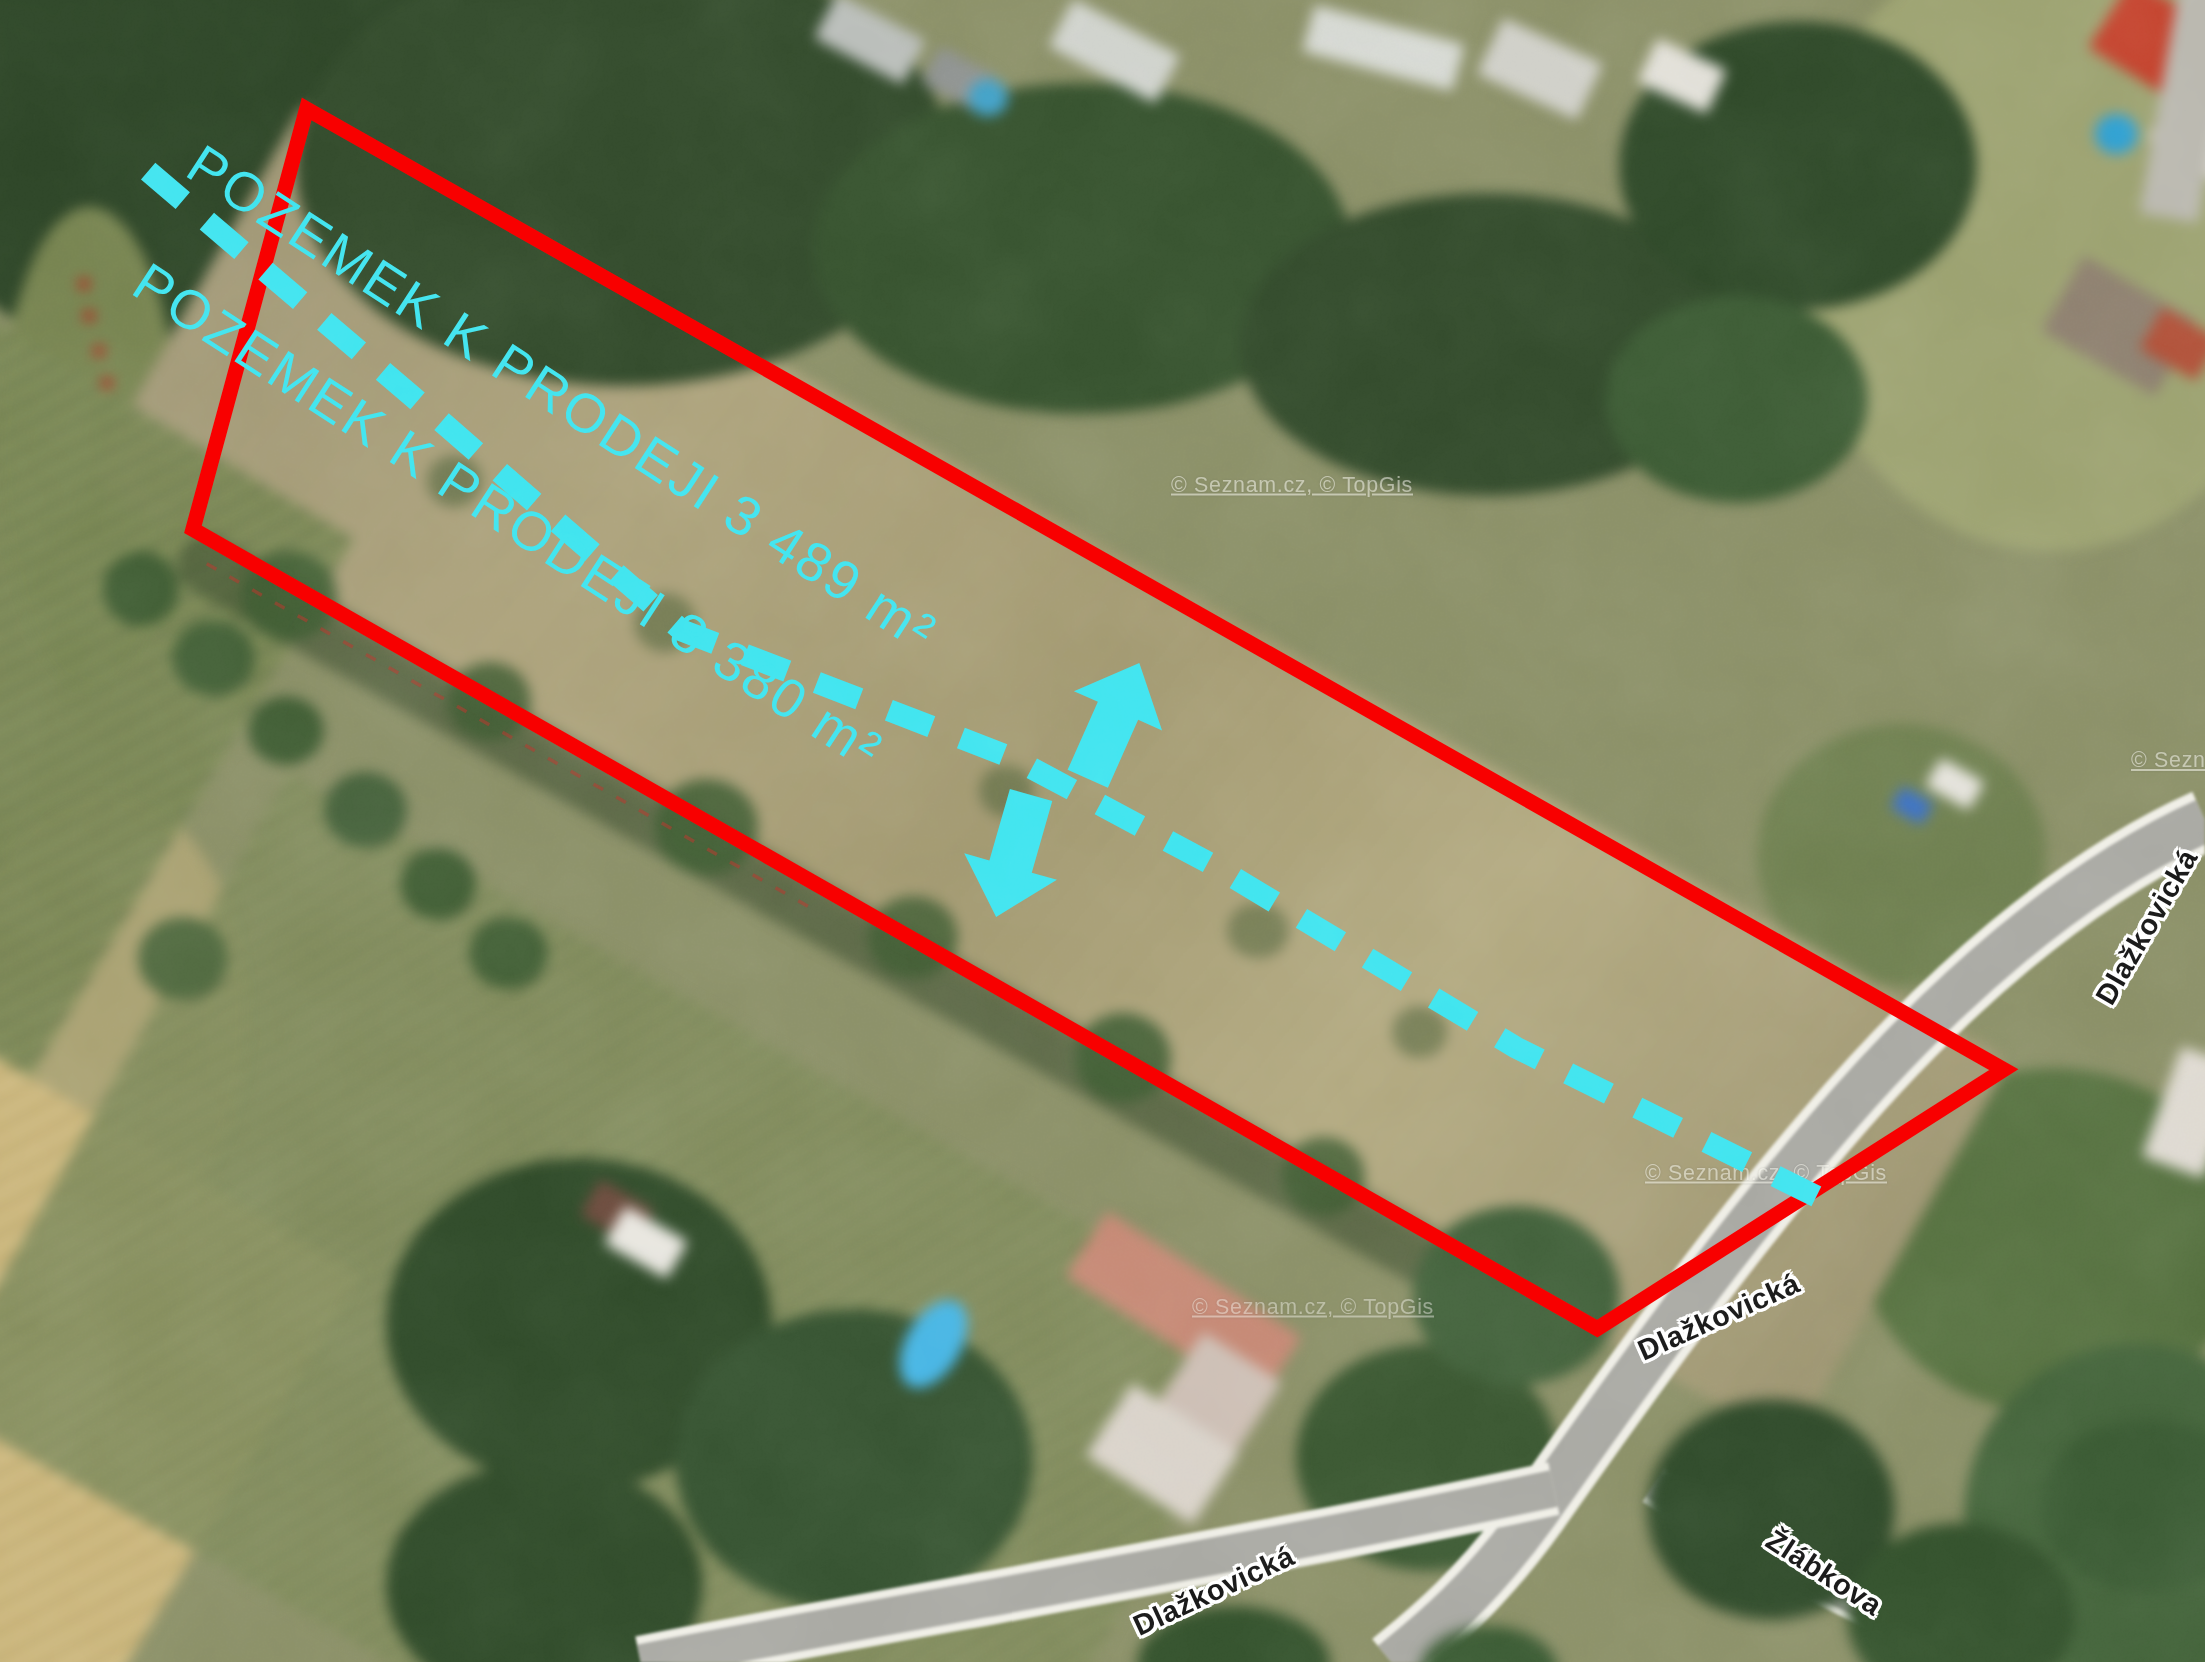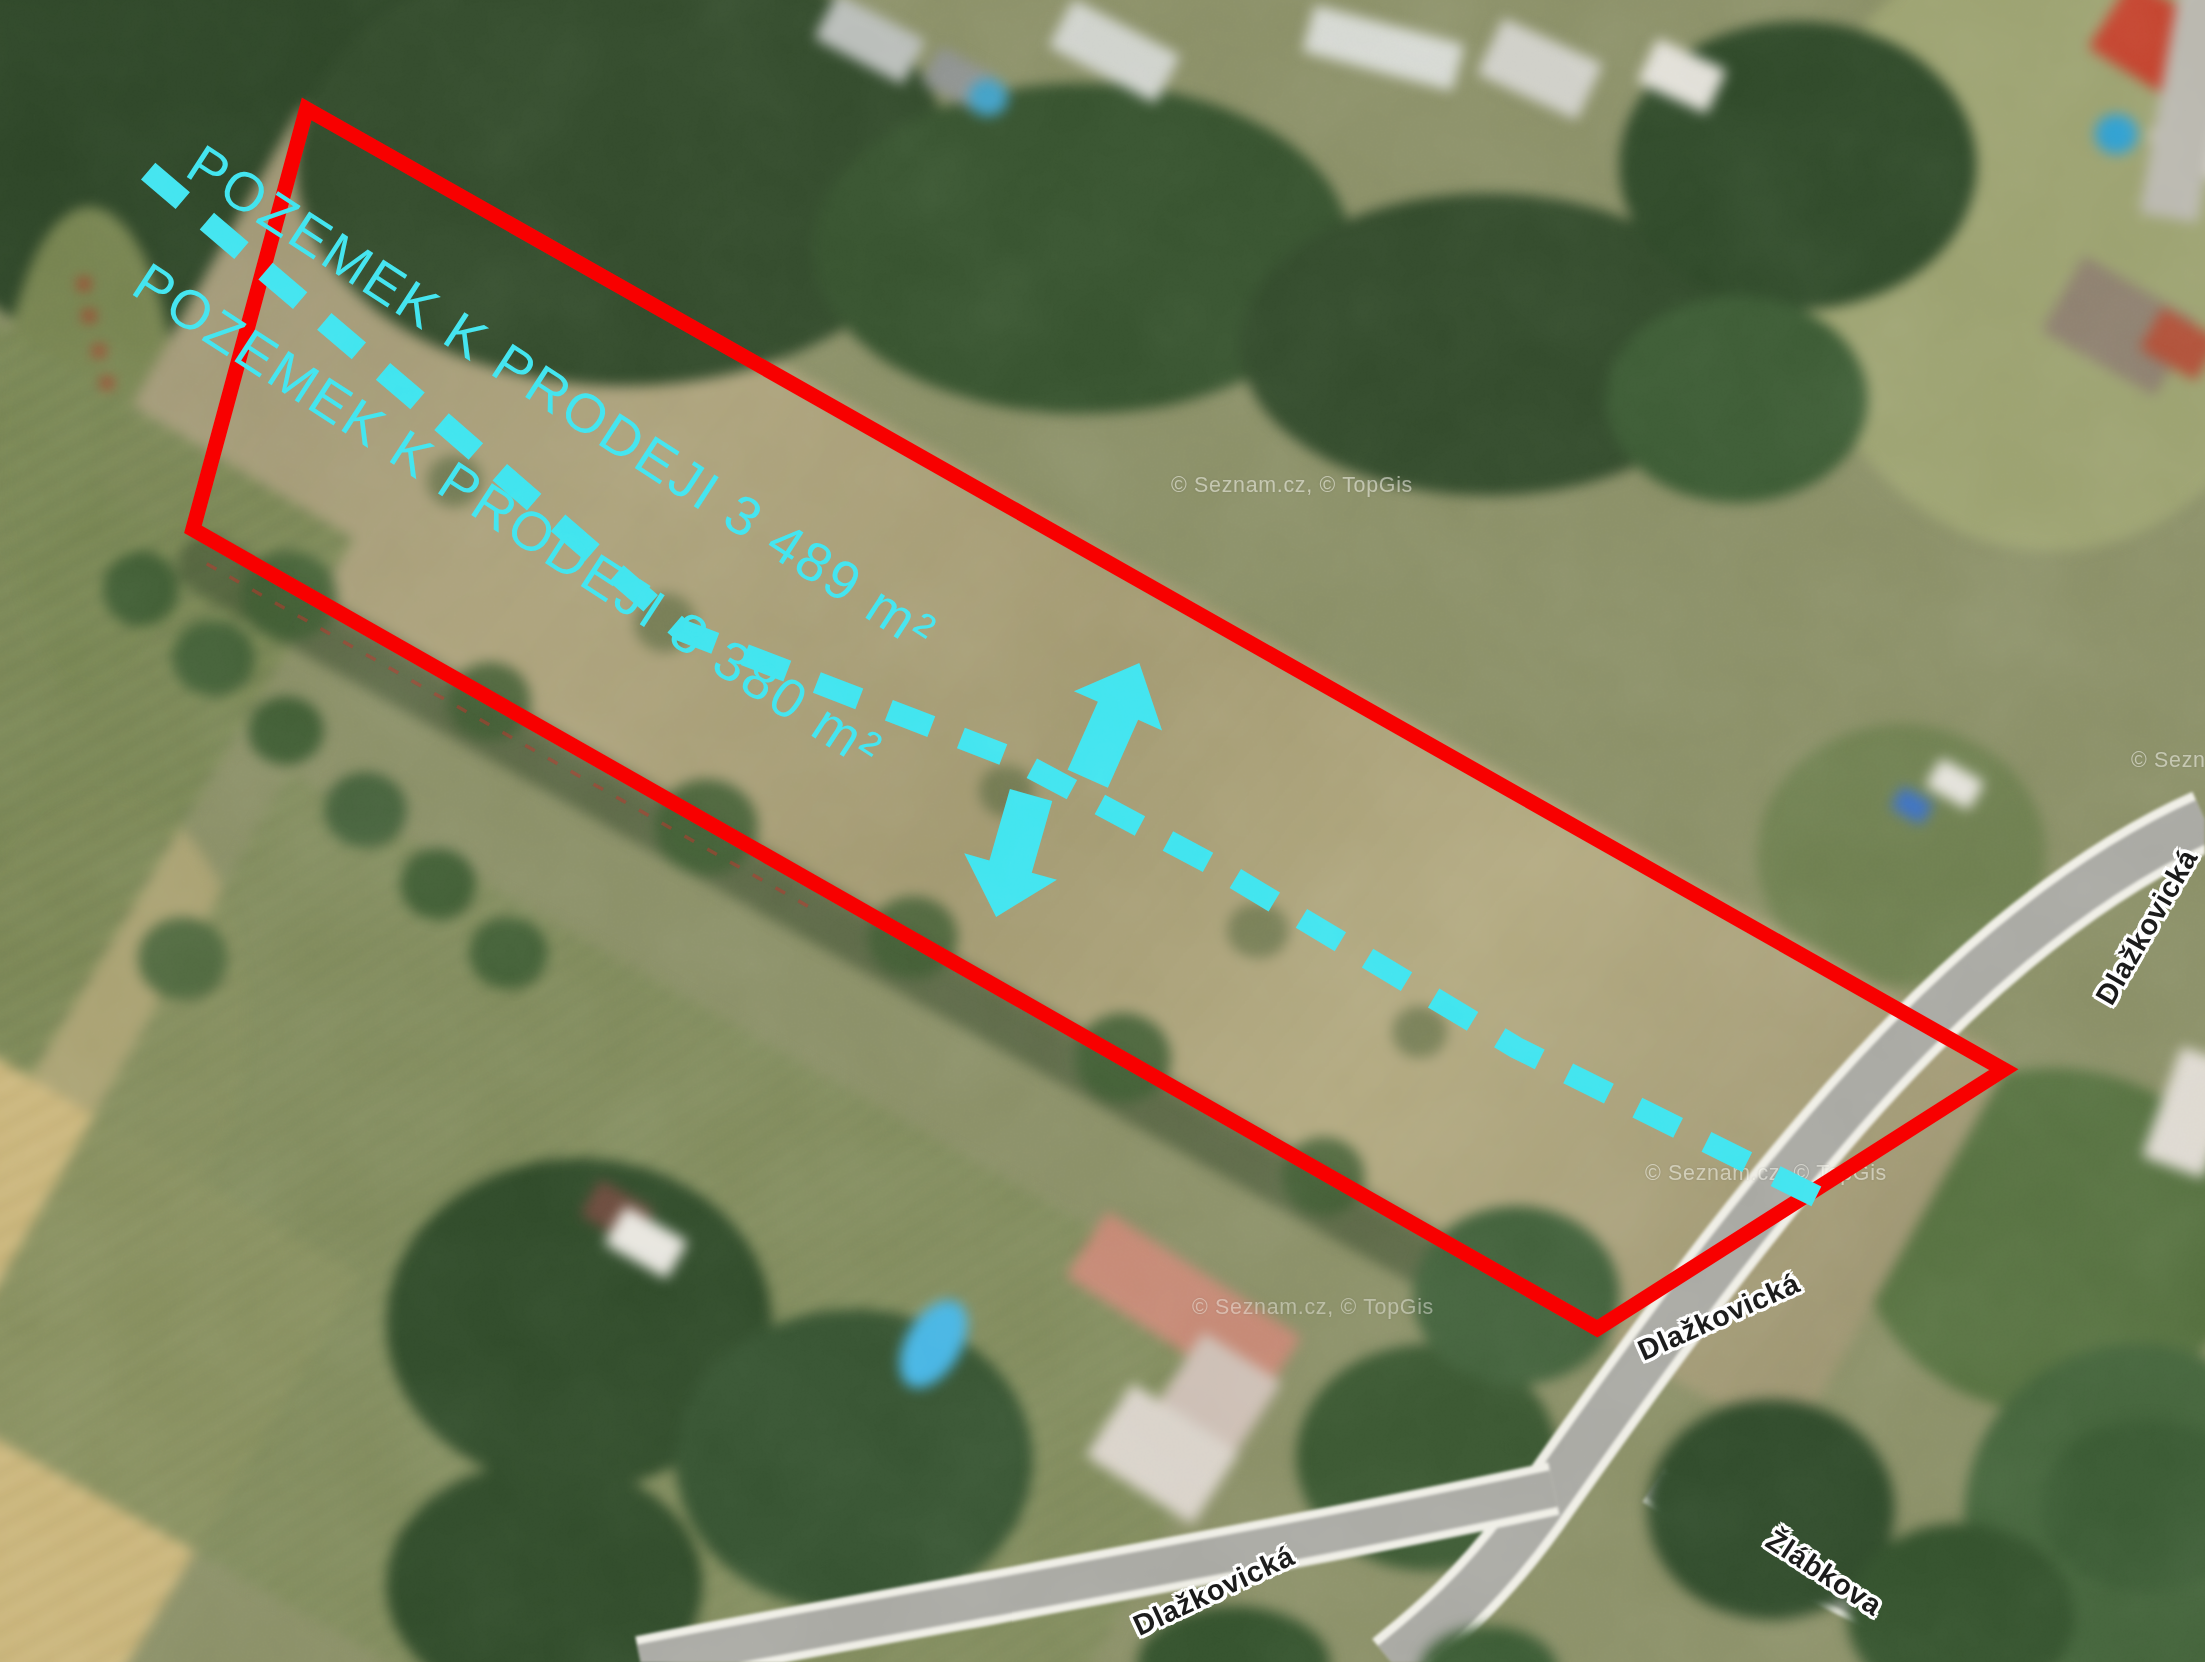--- a/index.html
+++ b/index.html
@@ -7,21 +7,21 @@
          font-family:"Liberation Sans","DejaVu Sans",sans-serif;background:#8a8f66;}
   .stage *{position:absolute;}
   
   .terrain{left:0;top:0;width:100%;height:100%;filter:blur(6.2px);}
   .b{border-radius:50%;}
   .r{border-radius:4.1px;}
   
   .roads{left:0;top:0;filter:blur(1.4px);}
   
   .wm{color:var(--watermark,#f2f2ea);opacity:.55;font-size:21.4px;letter-spacing:0.7px;
-      white-space:nowrap;text-shadow:0 0 2.1px rgba(90,90,80,.5);}
+      white-space:nowrap;text-shadow:0 0 2.1px rgba(90,90,80,.5);text-decoration:underline;}
   .wm.c{transform:translate(-50%,-50%);}
   
   .anno{left:0;top:0;}
   .red-line{stroke:var(--boundaryRed,#f80000);fill:none;}
   .cyan{fill:var(--dividerCyan,#3ee4ef);}
   .cyan-stroke{stroke:var(--dividerCyan,#3ee4ef);fill:none;}
   .parcel-label{color:var(--dividerCyan,#3ee4ef);font-size:55px;letter-spacing:2.8px;
       white-space:nowrap;transform-origin:left top;line-height:1;}
   .street{color:var(--streetInk,#171717);font-weight:bold;font-size:29px;white-space:nowrap;
       transform-origin:center center;letter-spacing:0.7px;

